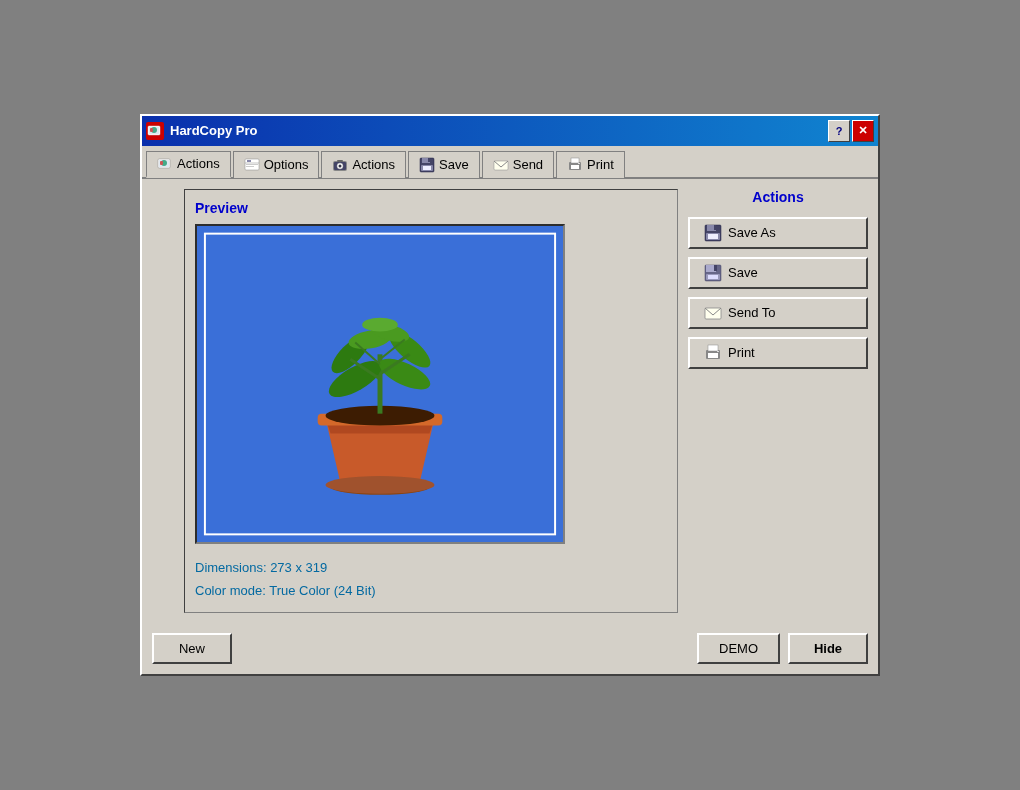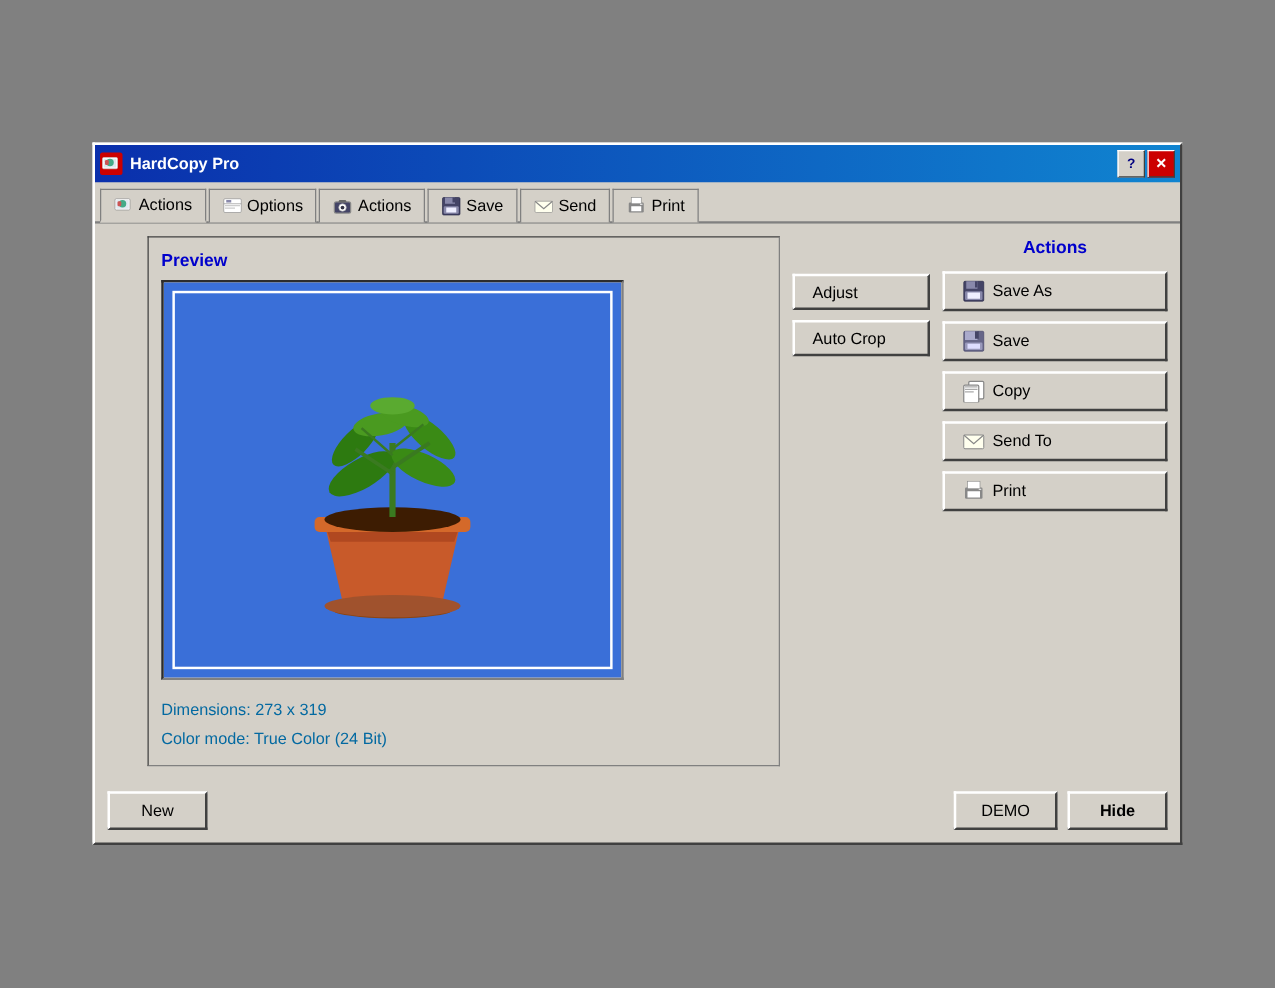--- a/index.html
+++ b/index.html
@@ -7,21 +7,21 @@
       font-family: 'Tahoma', 'Arial', sans-serif;
       font-size: 13px;
       background: #808080;
       display: flex;
       justify-content: center;
       align-items: center;
       width: 1020px;
       height: 790px;
     }
     .window {
-      width: 872px;
+      width: 740px;
       background: #d4d0c8;
       border: 2px solid #ffffff;
       border-bottom-color: #404040;
       border-right-color: #404040;
       box-shadow: 1px 1px 0 #808080;
     }
     .title-bar {
       background: linear-gradient(to right, #0a2fac, #1084d0);
       height: 30px;
       display: flex;
@@ -352,28 +352,20 @@
             <line x1="185" y1="140" x2="160" y2="118" stroke="#3a7a20" stroke-width="2"></line>
             <line x1="185" y1="135" x2="210" y2="115" stroke="#3a7a20" stroke-width="2"></line>
           </svg>
         </div>
         <div class="preview-info">
           <div>Dimensions: 273 x 319</div>
           <div>Color mode: True Color (24 Bit)</div>
         </div>
       </div>
 
-      <div class="middle-buttons">
-        <button class="btn">
-          <span>Adjust</span>
-        </button>
-        <button class="btn">
-          <span>Auto Crop</span>
-        </button>
-      </div>
 
       <div class="actions-panel">
         <div class="actions-title">Actions</div>
 
         <button class="btn">
           <span class="btn-icon">
             <svg width="18" height="18" viewBox="0 0 18 18">
               <rect x="1" y="1" width="16" height="16" rx="1" fill="#446" stroke="#224" stroke-width="0.5"></rect>
               <rect x="3" y="1" width="9" height="6" fill="#88a"></rect>
               <rect x="10" y="1" width="2" height="5" fill="#446"></rect>
@@ -390,32 +382,20 @@
               <rect x="1" y="1" width="16" height="16" rx="1" fill="#668" stroke="#446" stroke-width="0.5"></rect>
               <rect x="2" y="1" width="10" height="7" fill="#aac"></rect>
               <rect x="10" y="1" width="3" height="6" fill="#446"></rect>
               <rect x="2" y="10" width="14" height="6" rx="1" fill="#99b"></rect>
               <rect x="4" y="11" width="10" height="4" fill="#ddf"></rect>
             </svg>
           </span>
           <span>Save</span>
         </button>
 
-        <button class="btn">
-          <span class="btn-icon">
-            <svg width="18" height="18" viewBox="0 0 18 18">
-              <rect x="5" y="1" width="12" height="14" rx="1" fill="#fff" stroke="#888" stroke-width="1"></rect>
-              <rect x="1" y="4" width="12" height="14" rx="1" fill="#fff" stroke="#888" stroke-width="1"></rect>
-              <rect x="2" y="5" width="10" height="1" fill="#aaa"></rect>
-              <rect x="2" y="7" width="10" height="1" fill="#aaa"></rect>
-              <rect x="2" y="9" width="7" height="1" fill="#aaa"></rect>
-            </svg>
-          </span>
-          <span>Copy</span>
-        </button>
 
         <button class="btn">
           <span class="btn-icon">
             <svg width="18" height="18" viewBox="0 0 18 18">
               <rect x="1" y="4" width="16" height="11" rx="1" fill="#ffe" stroke="#888" stroke-width="0.8"></rect>
               <polyline points="1,4 9,11 17,4" fill="none" stroke="#888" stroke-width="1"></polyline>
             </svg>
           </span>
           <span>Send To</span>
         </button>

